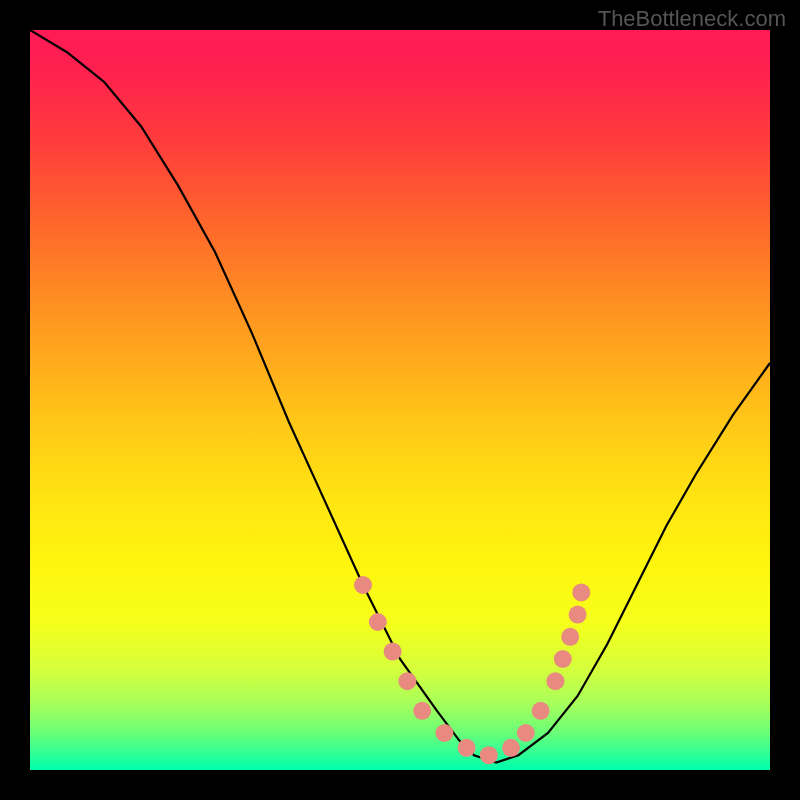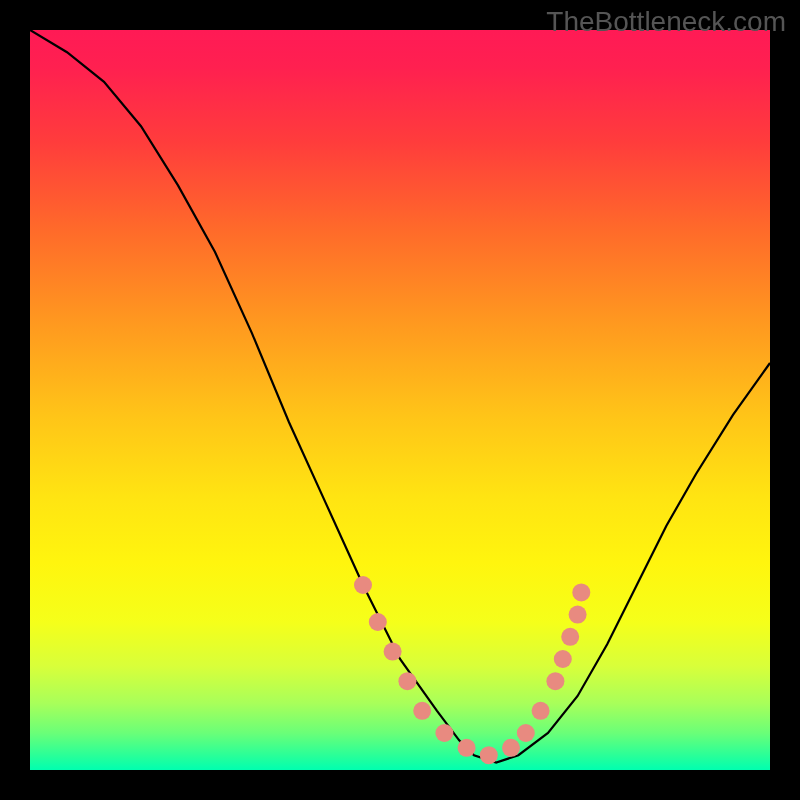--- a/index.html
+++ b/index.html
@@ -9,21 +9,21 @@
     background: #000;
     position: relative;
     overflow: hidden;
   }
   .watermark {
     position: absolute;
     top: 6px;
     right: 14px;
     color: #555;
     font-family: Arial, sans-serif;
-    font-size: 28px;
+    font-size: 22px;
     font-weight: 500;
     z-index: 10;
   }
   .plot-area {
     position: absolute;
     left: 30px;
     top: 30px;
     width: 740px;
     height: 740px;
     overflow: hidden;

